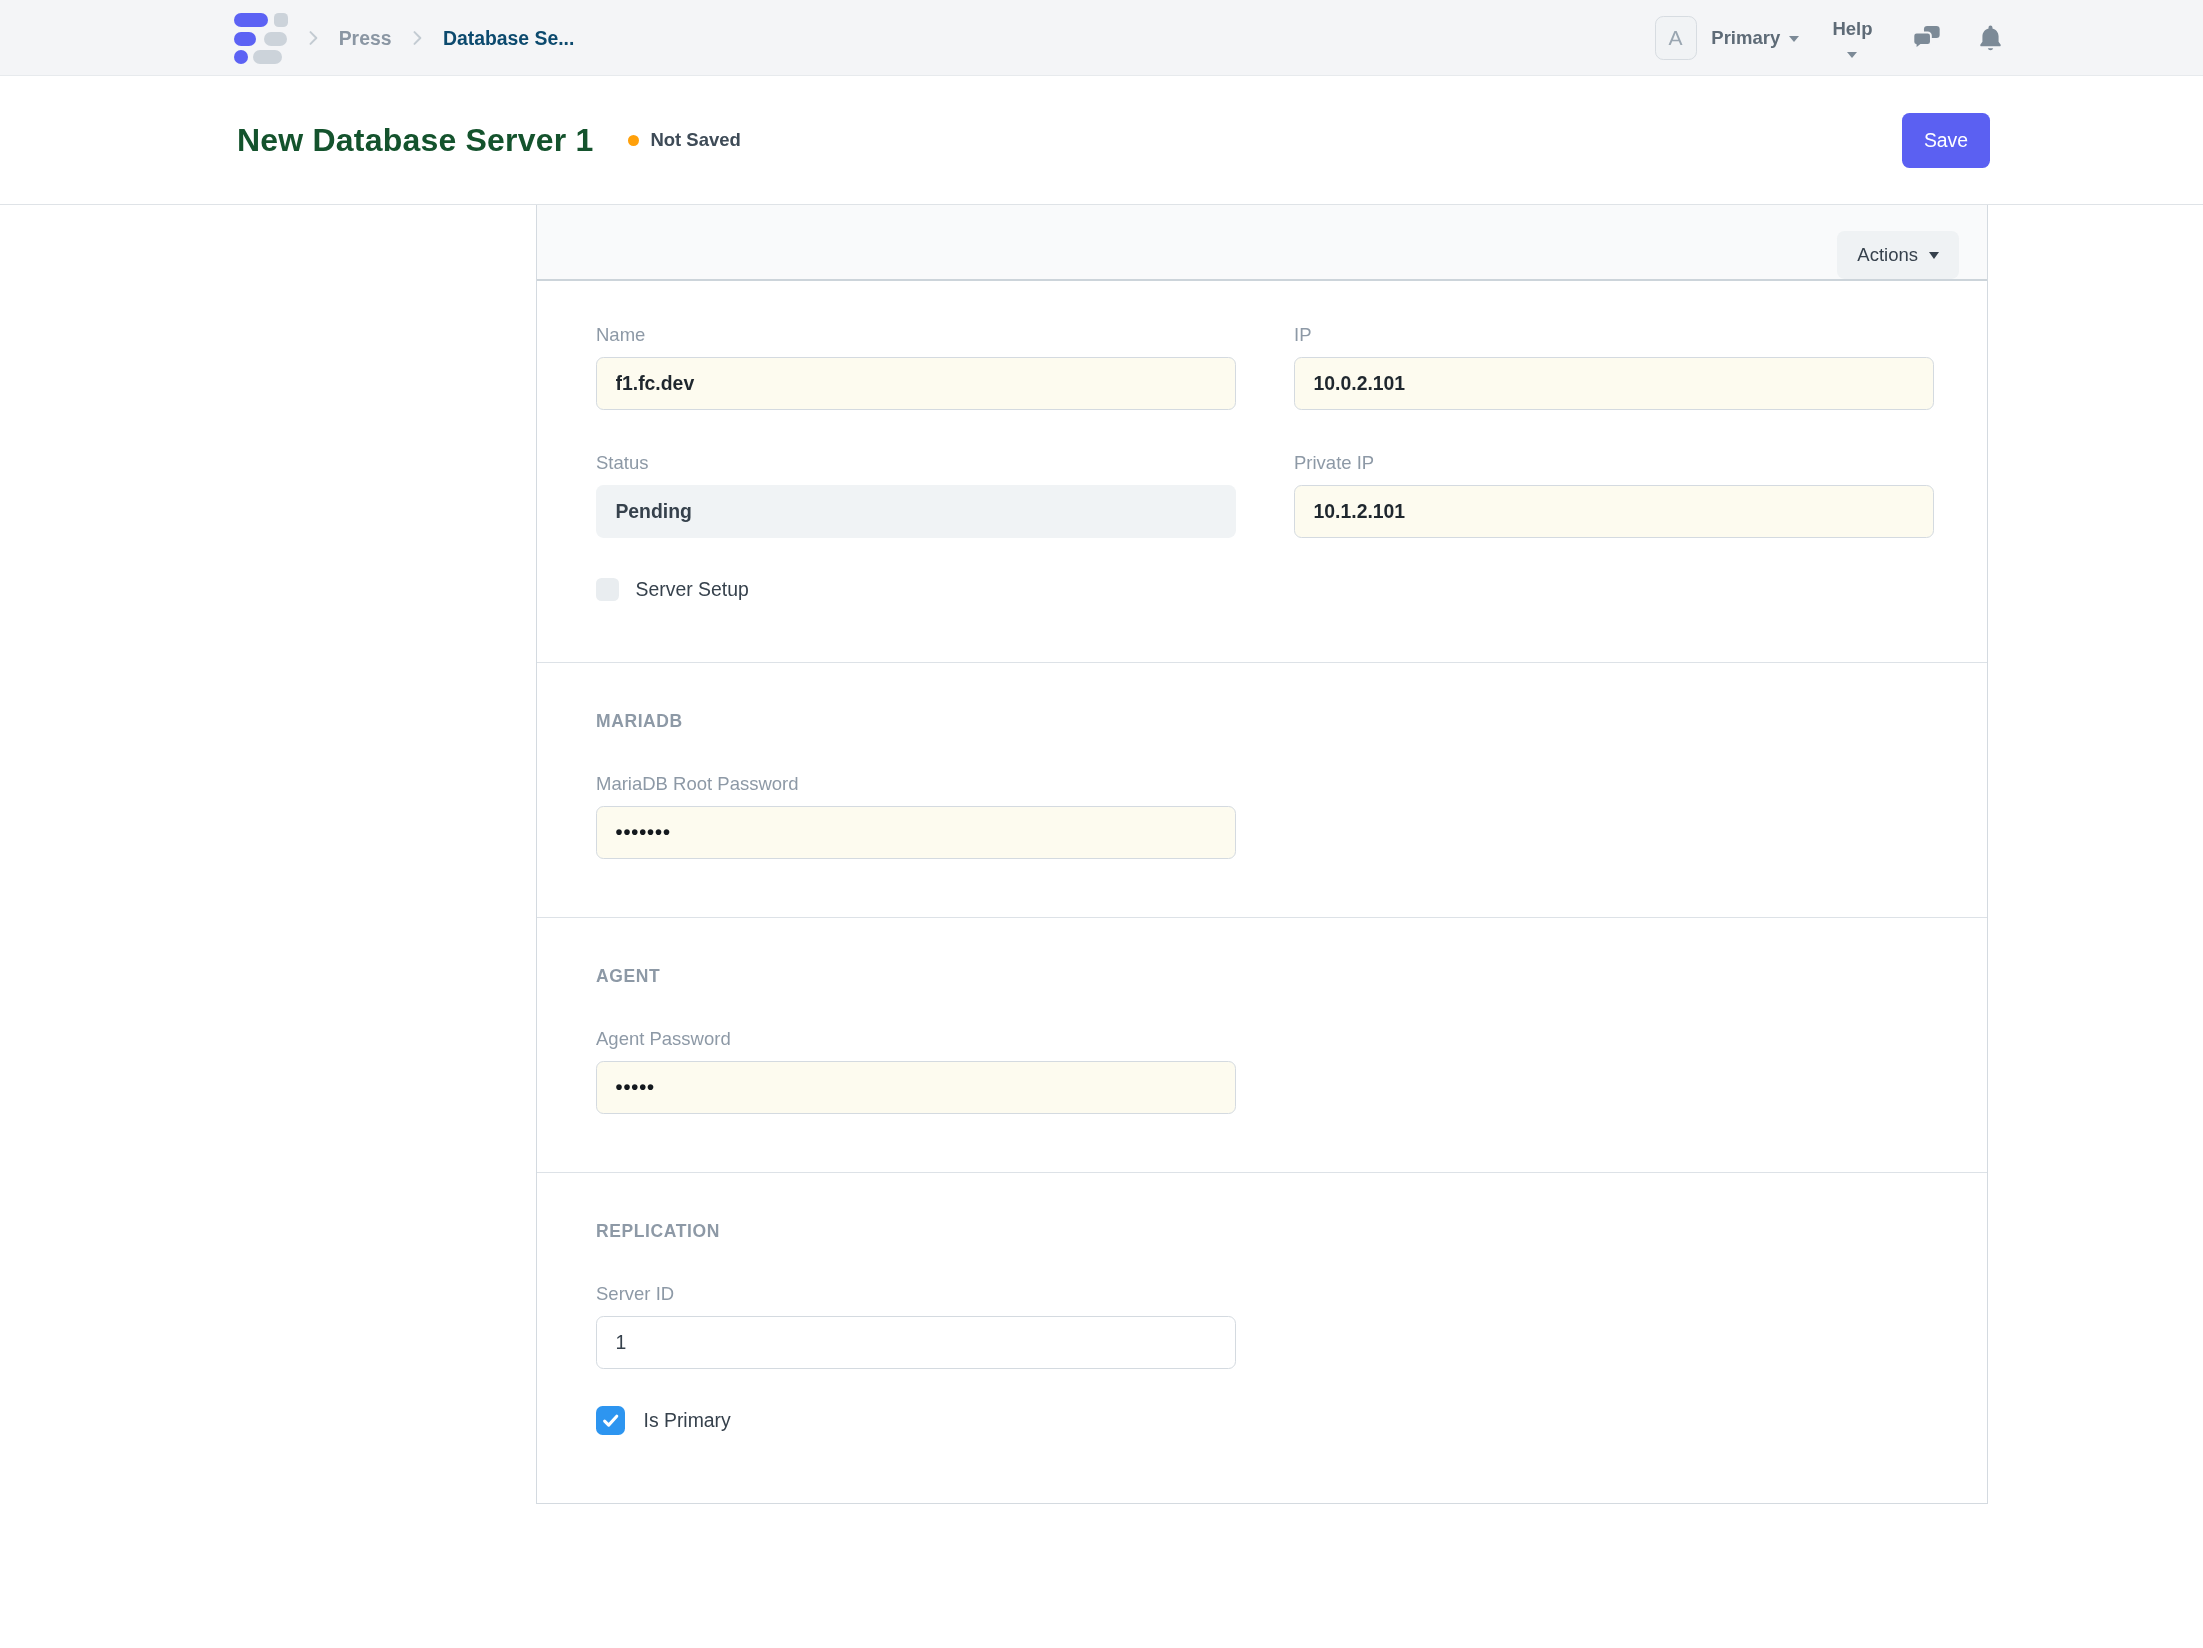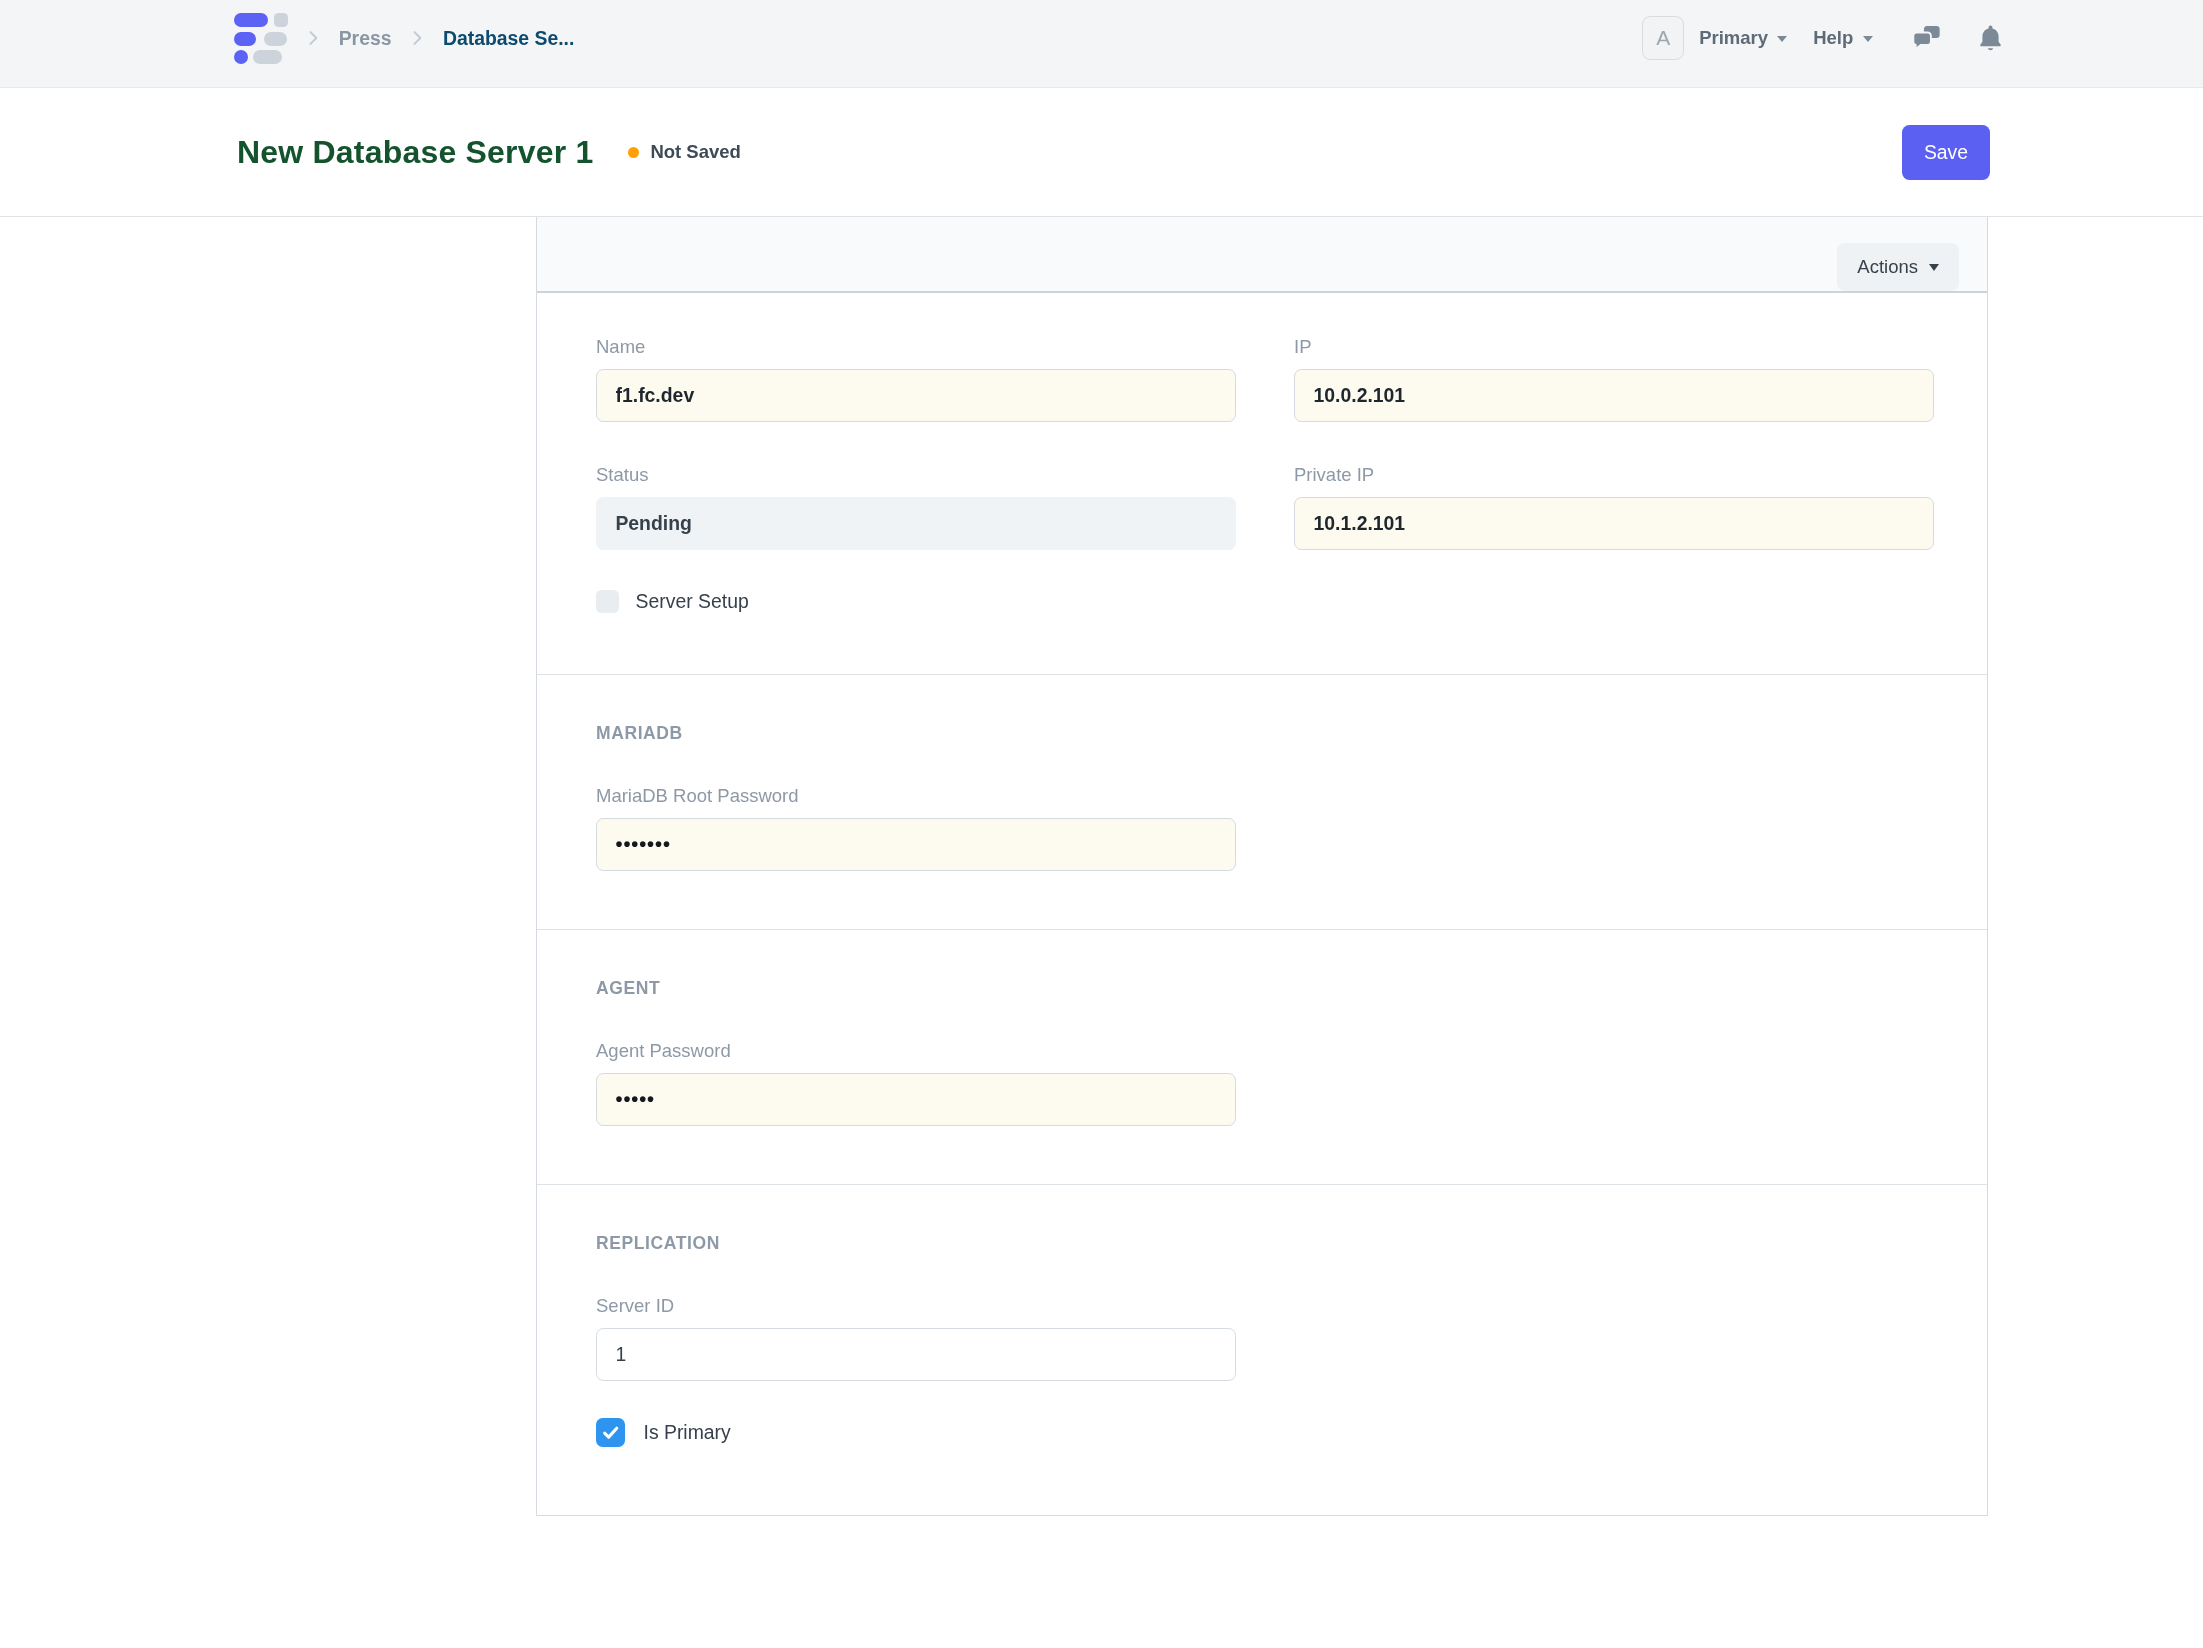--- a/index.html
+++ b/index.html
@@ -4,21 +4,21 @@
 <style>
   * { margin:0; padding:0; box-sizing:border-box; }
   html,body { background:#ffffff; }
   body {
     width:2204px; height:1648px; overflow:hidden; position:relative;
     font-family:"Liberation Sans", sans-serif; color:#36414c;
   }
 
   
   .navbar {
-    position:relative; width:100%; height:88px;
+    position:relative; width:100%; height:76px;
     background:#f4f5f7; border-bottom:0.9px solid #e7eaed;
   }
   .logo { position:absolute; left:234px; top:13px; width:54px; height:51px; }
   .logo div { position:absolute; }
   .lg-b1 { left:0; top:0; width:34px; height:14px; border-radius:7.4px; background:#5c62f4; }
   .lg-g1 { left:40px; top:0; width:14px; height:14px; border-radius:4.6px; background:#ccd3da; }
   .lg-b2 { left:0; top:18.5px; width:22px; height:14px; border-radius:7.4px; background:#5c62f4; }
   .lg-g2 { left:30px; top:18.5px; width:23px; height:14px; border-radius:7.4px; background:#ccd3da; }
   .lg-b3 { left:0; top:37px; width:14px; height:14px; border-radius:50%; background:#5c62f4; }
   .lg-g3 { left:19.4px; top:37px; width:29px; height:14px; border-radius:7.4px; background:#ccd3da; }
@@ -52,21 +52,21 @@
     font-size:21px; color:#9aa6b1; font-weight:400;
   }
   .nav-item {
     display:flex; align-items:center; gap:9.2px; cursor:pointer;
     font-size:18.5px; font-weight:700; color:#5e6b77;
   }
   .caret {
     width:0; height:0; border-left:5.5px solid transparent; border-right:5.5px solid transparent;
     border-top:6.5px solid #7c8a97; margin-top:2.8px;
   }
-  .ml16{margin-left:14.8px;} .ml36{margin-left:26px;} .ml42{margin-left:39px;} .ml40{margin-left:37px;}
+  .ml16{margin-left:14.8px;} .ml36{margin-left:33px;flex-direction:column;} .ml42{margin-left:39px;} .ml40{margin-left:37px;}
 
   
   .page-head {
     width:100%; height:129px; background:#ffffff; border-bottom:0.9px solid #dfe3e7;
     display:flex; align-items:center; padding:0 214px 0 237px;
   }
   .page-title { font-size:32px; font-weight:700; color:#14532d; letter-spacing:0.2px; }
   .indicator { display:flex; align-items:center; margin-left:35px; gap:11px;text-align:center; }
   .indicator-dot { width:11px; height:11px; border-radius:50%; background:#ffa00a; }
   .indicator-label { font-size:18.5px; font-weight:700; color:#3e4b57; }

